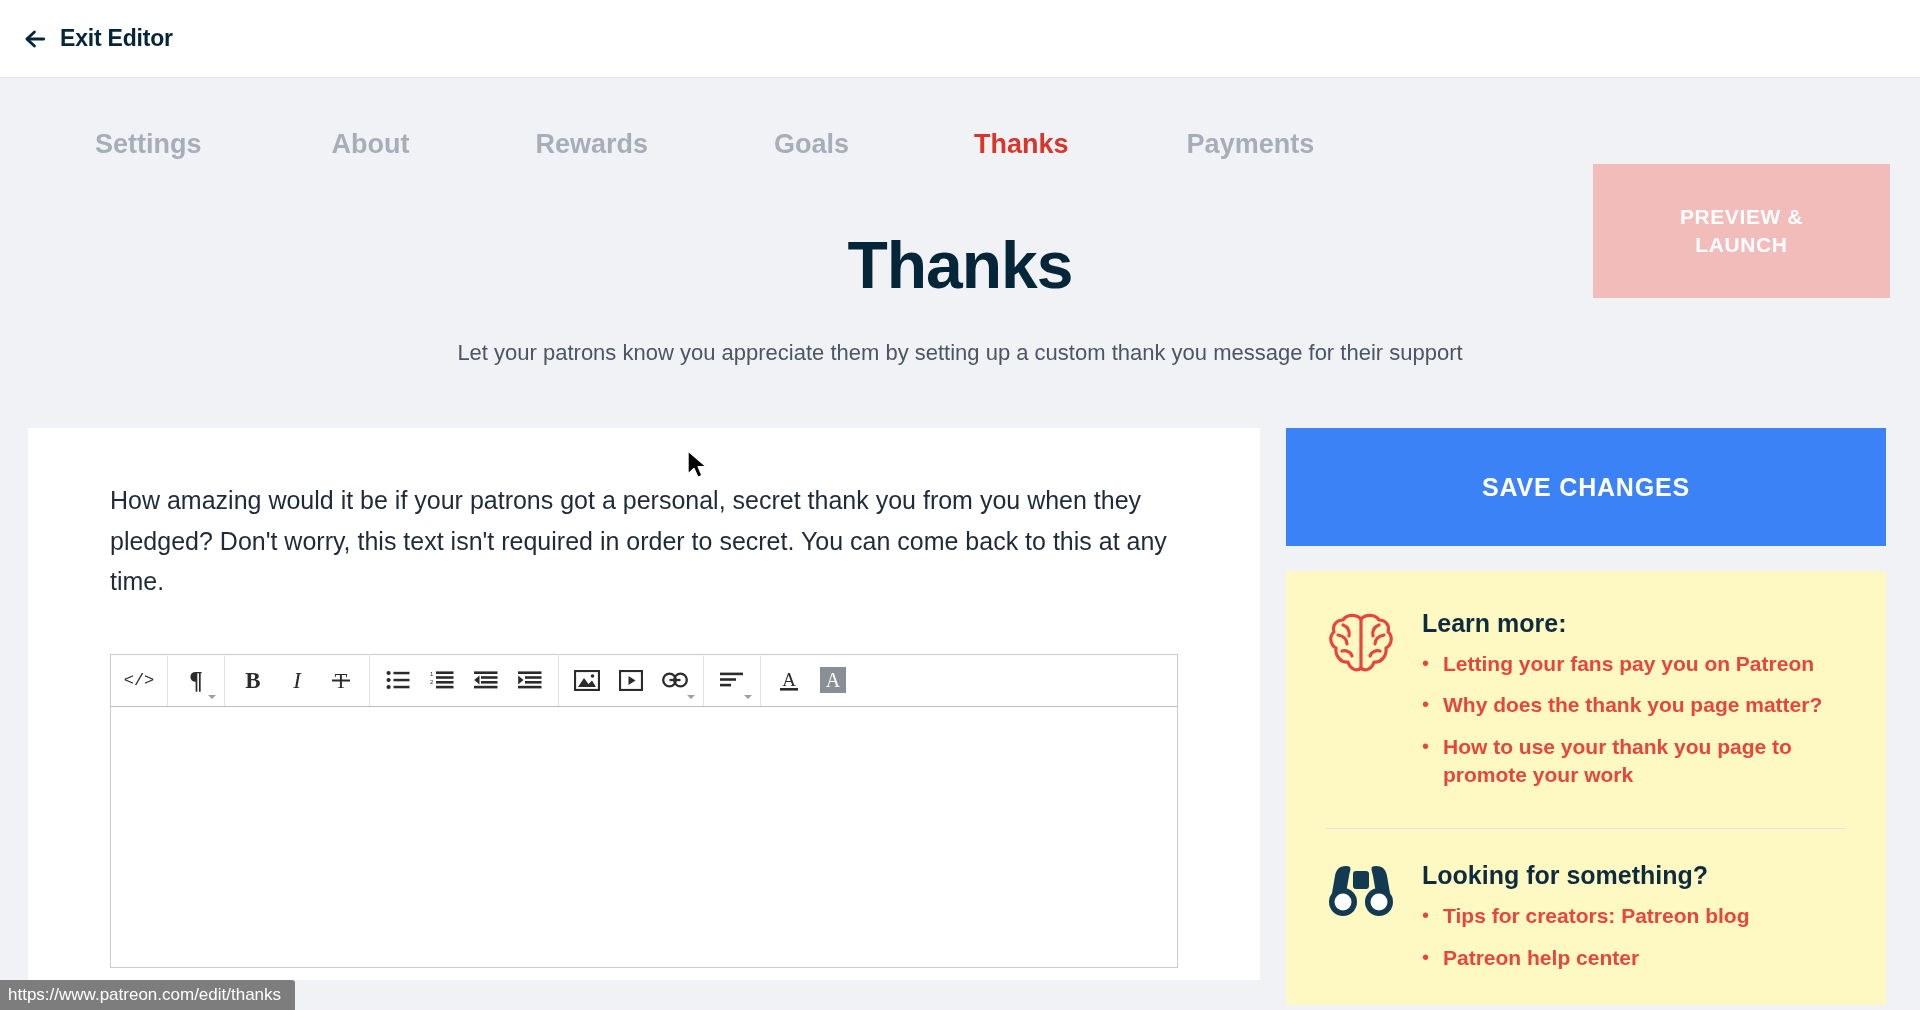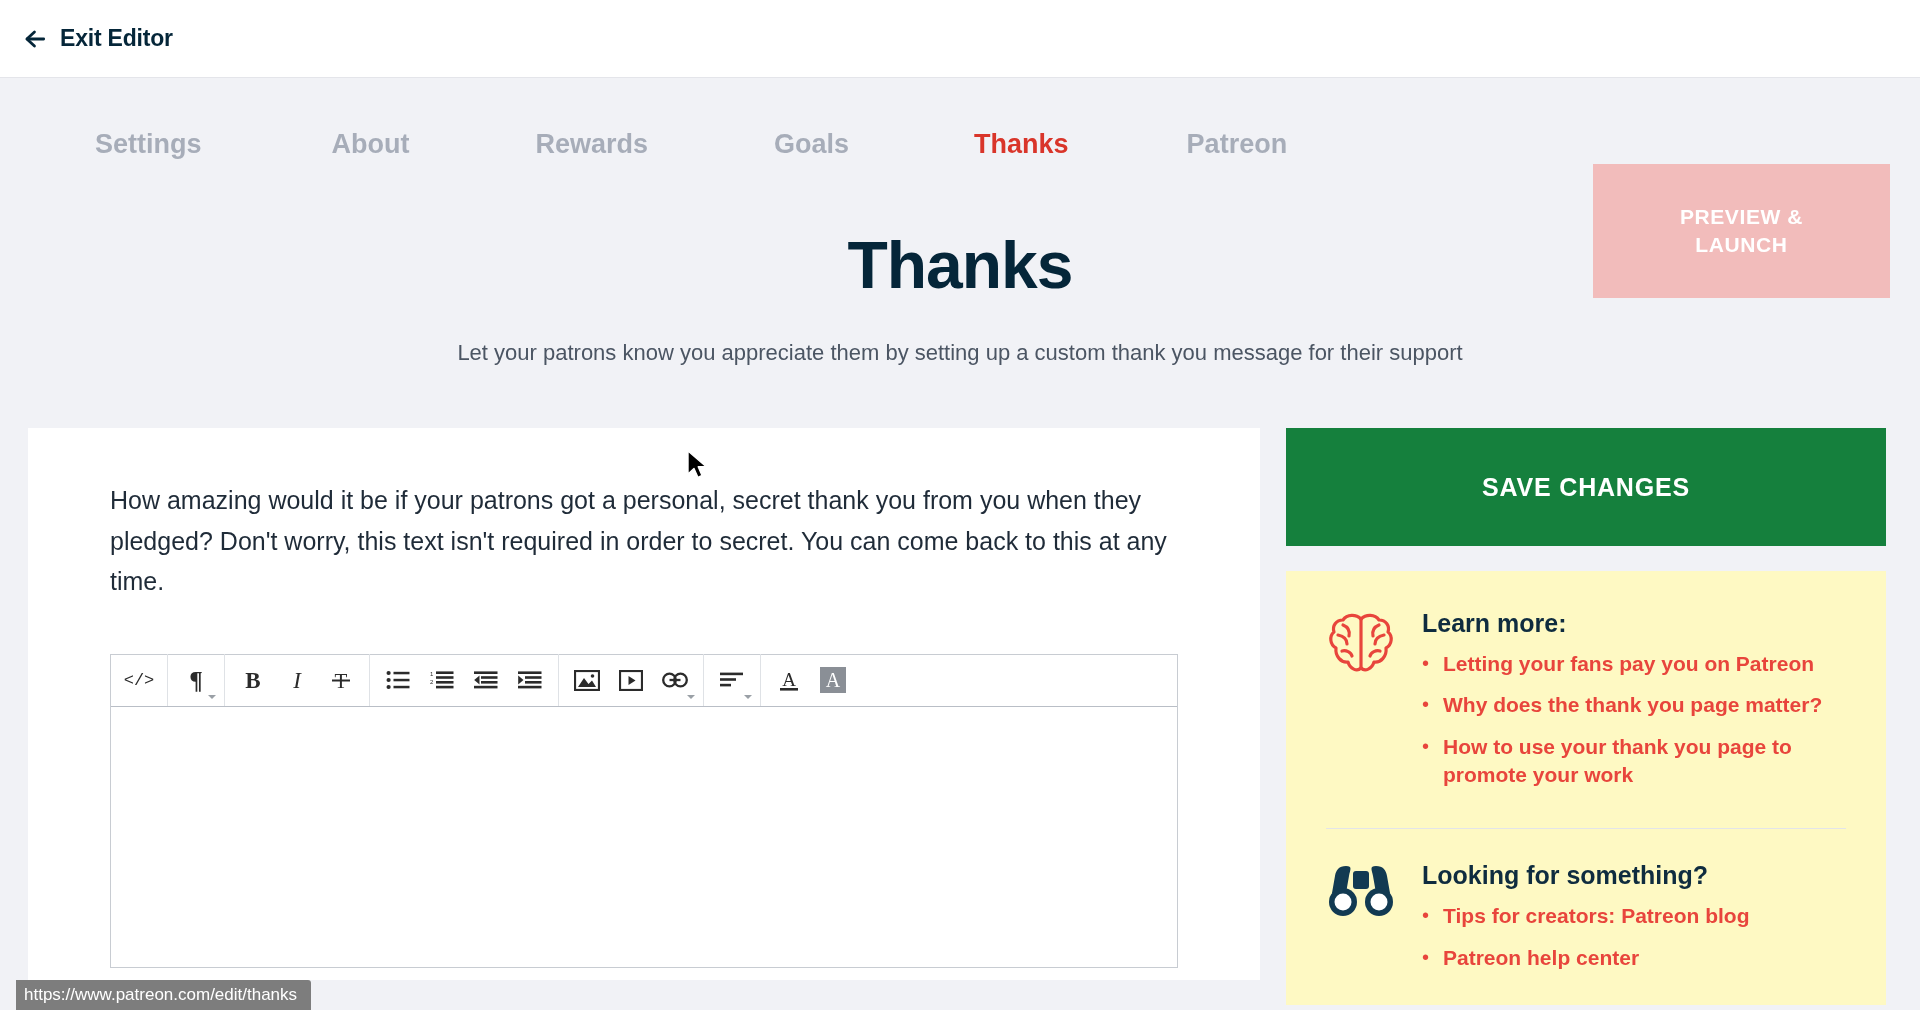--- a/index.html
+++ b/index.html
@@ -207,21 +207,21 @@
     cursor: text;
   }
 
   
   .sidebar {
     width: 600px;
   }
   .save-btn {
     width: 600px;
     height: 118px;
-    background: #15803d;
+    background: #3b82f6;
     color: #ffffff;
     font-size: 25px;
     font-weight: bold;
     letter-spacing: 0.8px;
     display: flex;
     align-items: center;
     justify-content: center;
     cursor: pointer;
     border: none;
     font-family: "Liberation Sans", sans-serif;
@@ -271,21 +271,21 @@
   }
   .help-divider {
     height: 1px;
     background: #e3e5e9;
     margin: 26px 0 30px 0;
   }
 
   
   .status-url {
     position: absolute;
-    left: 16px;
+    left: 0;
     bottom: 0;
     height: 30px;
     background: #7d7d7d;
     color: #ffffff;
     font-size: 17px;
     display: flex;
     align-items: center;
     padding: 0 14px 0 8px;
     border-top-right-radius: 3px;
     z-index: 20;
@@ -319,21 +319,21 @@
     <div class="tab">Settings</div>
     <div class="tab-gap-1"></div>
     <div class="tab">About</div>
     <div class="tab-gap-2"></div>
     <div class="tab">Rewards</div>
     <div class="tab-gap-3"></div>
     <div class="tab">Goals</div>
     <div class="tab-gap-4"></div>
     <div class="tab active">Thanks</div>
     <div class="tab-gap-5"></div>
-    <div class="tab">Patreon</div>
+    <div class="tab">Payments</div>
   </div>
 
   <div class="preview-launch">
     <span>PREVIEW &amp;</span>
     <span>LAUNCH</span>
   </div>
 </div>
 
 <div class="page-head">
   <h1 class="page-title">Thanks</h1>

